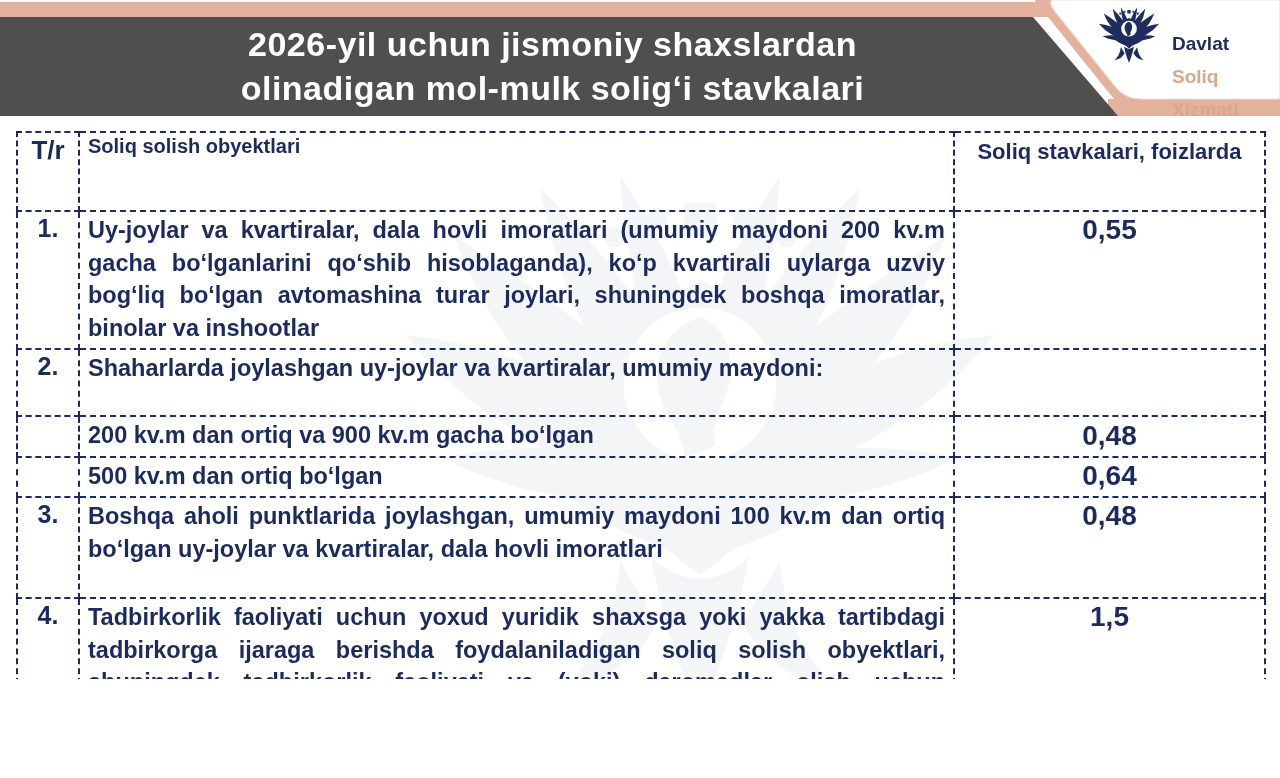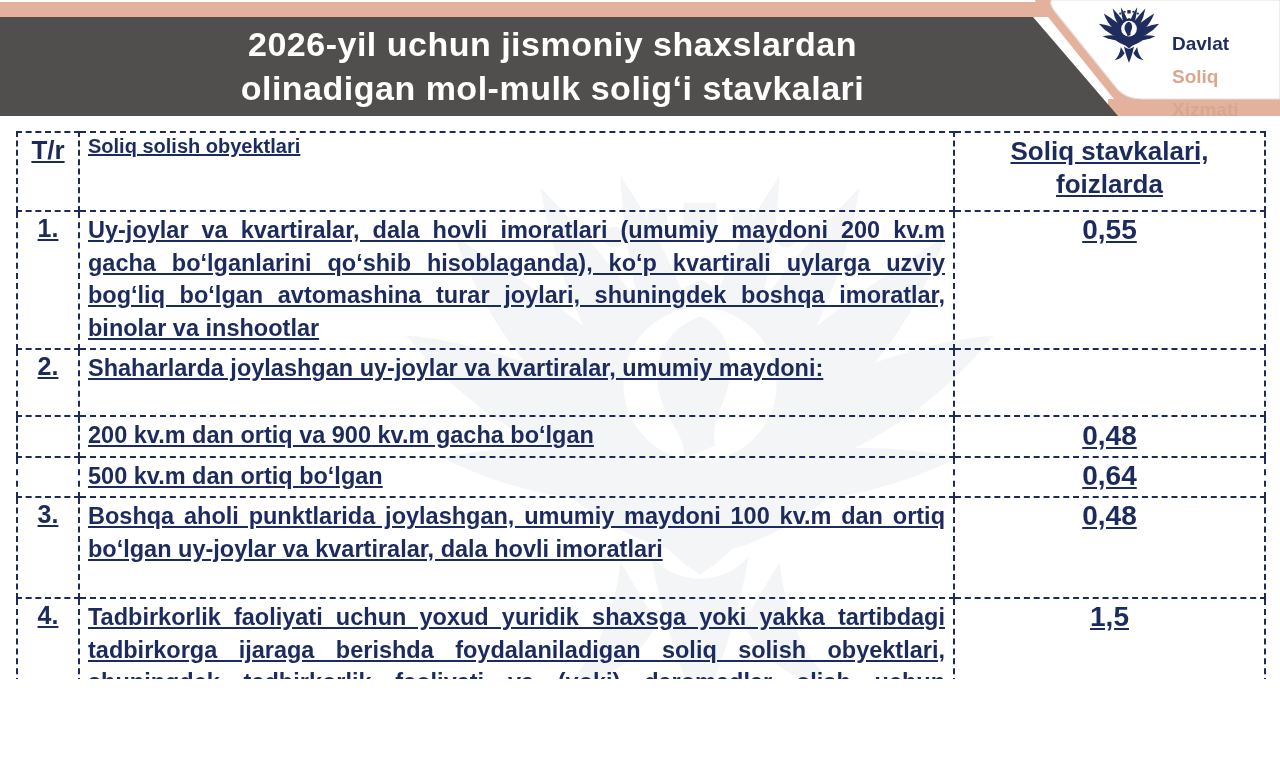--- a/index.html
+++ b/index.html
@@ -12,24 +12,24 @@
                 color:#ffffff;font-weight:700;font-size:34px;line-height:44px;letter-spacing:.5px;}
   .logo-text{position:absolute;left:1172px;top:34px;font-weight:700;font-size:19px;line-height:20px;}
   .logo-text .l1{color:#1e2c5e;}
   .logo-text .l2,.logo-text .l3{color:#d8a78f;margin-top:13px;}
   
   .watermark{position:absolute;left:320px;top:170px;opacity:.045;z-index:0;}
   
   table.tax{position:absolute;left:16px;top:131px;width:1248px;border-collapse:collapse;
             table-layout:fixed;z-index:1;color:#1c2b5e;}
   table.tax td,table.tax th{border:2px dashed #1c2b5e;padding:2px 8px;vertical-align:top;
-            font-weight:700;overflow:hidden;text-decoration:underline;}
+            font-weight:700;overflow:hidden;}
   th.h-tr{font-size:26px;vertical-align:middle;text-align:center;}
   th.h-obj{font-size:20px;vertical-align:middle;text-align:left;}
-  th.h-rate{font-size:26px;line-height:33px;vertical-align:middle;text-align:center;margin-top:20px;}
+  th.h-rate{font-size:22px;line-height:33px;vertical-align:middle;text-align:center;margin-top:20px;}
   td.num{font-size:25px;text-align:center;padding-top:5px;}
   td.obj{font-size:23.5px;line-height:32.5px;text-align:justify;padding-left:7px;padding-right:7px;margin-top:47px;}
   td.obj.left{text-align:left;}
   td.rate{font-size:28px;text-align:center;padding-top:4px;}
   td.rate.mid{vertical-align:middle;padding-top:0;}
   tr.r-head{height:79px;} tr.r1{height:138px;} tr.r2{height:67px;}
   tr.r2a{height:41px;} tr.r2b{height:40px;} tr.r3{height:101px;} tr.r4{height:164px;}
 </style>
 </head>
 <body>

